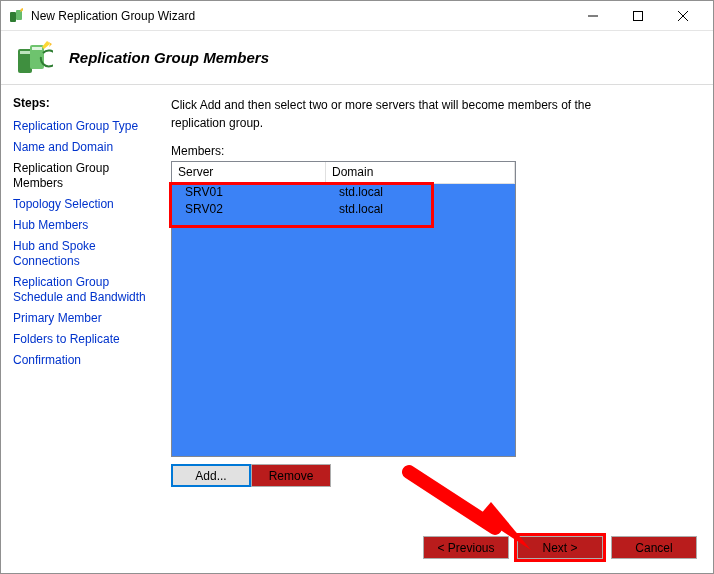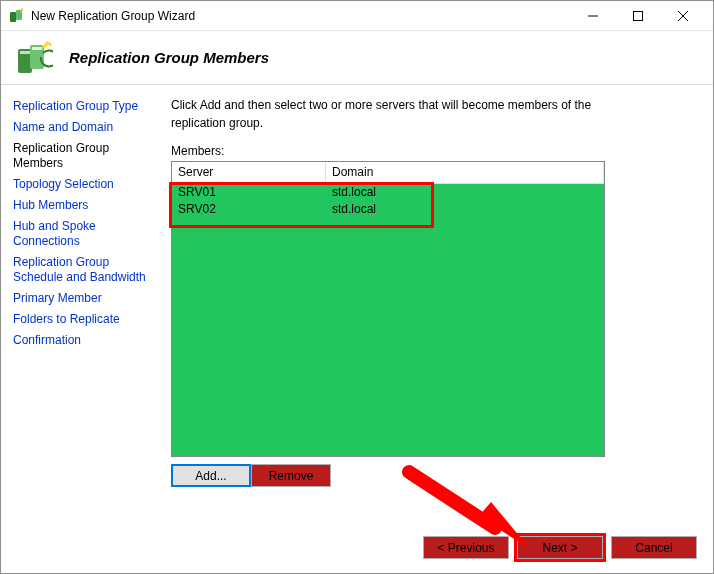--- a/index.html
+++ b/index.html
@@ -67,42 +67,42 @@
   .main{
     flex:1;
     padding:10px 16px 0 12px;
     box-sizing:border-box;
     position:relative;
   }
   .instr{line-height:18px;margin-bottom:12px;max-width:430px;}
   .lbl{margin-bottom:3px;}
   
   .listbox{
-    width:434px;height:296px;
+    width:345px;height:296px;
     border:1px solid #828790;
-    background:#22c55e;
+    background:#3b82f6;
     box-sizing:border-box;
     position:relative;
   }
   .listheader{
     display:flex;
     height:22px;
     background:#fff;
     border-bottom:1px solid #e0e0e0;
     box-sizing:border-box;
   }
   .colh{
     padding:3px 6px;
     border-right:1px solid #e0e0e0;
     box-sizing:border-box;
   }
   .col-server{width:154px;}
   .col-domain{flex:1;}
   .listrow{
-    display:flex;height:17px;line-height:17px;
+    display:flex;height:17px;line-height:17px;margin-left:7px;
   }
   .cell{padding:0 6px;box-sizing:border-box;}
   
   .redbox{
     position:absolute;
     border:3px solid #ff0000;
     pointer-events:none;
   }
   
   .listbtns{margin-top:7px;display:flex;gap:0;}
@@ -179,20 +179,21 @@
       <polygon points="32,2 37,5 34,8 35,5" fill="#fbc02d"></polygon>
       <polygon points="32,2 35,5 29,10 27,8" fill="#fdd835"></polygon>
     </svg>
   </span>
   <div class="headtitle">Replication Group Members</div>
 </div>
 
 <div class="body">
 
   <div class="sidebar">
+    <div class="steps-heading">Steps:</div>
     <div id="steps-holder">
         <div class="step">Replication Group Type</div>
         <div class="step">Name and Domain</div>
         <div class="step plain">Replication Group Members</div>
         <div class="step">Topology Selection</div>
         <div class="step">Hub Members</div>
         <div class="step">Hub and Spoke Connections</div>
         <div class="step">Replication Group Schedule and Bandwidth</div>
         <div class="step">Primary Member</div>
         <div class="step">Folders to Replicate</div>

